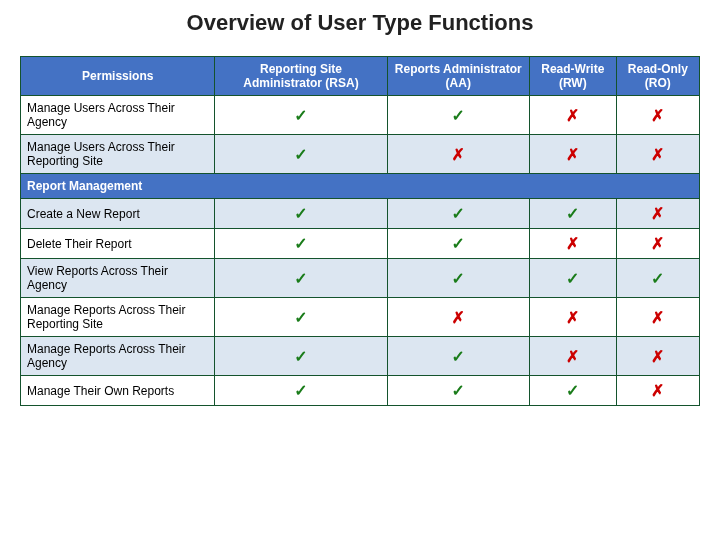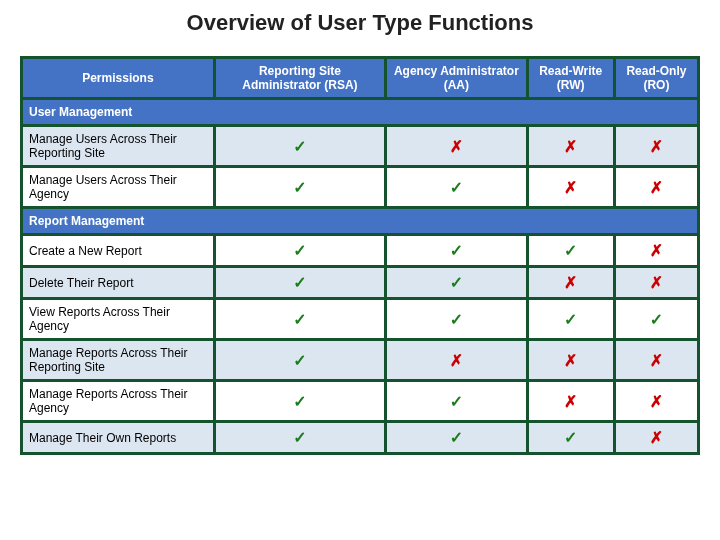--- a/index.html
+++ b/index.html
@@ -16,21 +16,21 @@
       font-weight: bold;
       margin-bottom: 20px;
       color: #222;
     }
     table {
       width: 100%;
       border-collapse: collapse;
       font-size: 12px;
     }
     th, td {
-      border: 3px solid #14532d;
+      border: 1px solid #14532d;
       padding: 5px 6px;
       text-align: center;
       vertical-align: middle;
     }
     th {
       background-color: #4472c4;
       color: #fff;
       font-weight: bold;
     }
     td.perm-label {
@@ -64,40 +64,37 @@
 </head>
 <body>
 
 <h1>Overview of User Type Functions</h1>
 
 <table>
   <thead>
     <tr>
       <th>Permissions</th>
       <th>Reporting Site Administrator (RSA)</th>
-      <th>Agency Administrator (AA)</th>
+      <th>Reports Administrator (AA)</th>
       <th>Read-Write (RW)</th>
       <th>Read-Only (RO)</th>
     </tr>
   </thead>
   <tbody id="table-body">
-  <tr class="section-header">
-        <td colspan="5">User Management</td>
-      </tr>
+      <tr class="data-row" style="background-color: rgb(220, 230, 241);">
+      <td class="perm-label">Manage Users Across Their Agency</td>
+      <td><span class="check">✓</span></td>
+      <td><span class="check">✓</span></td>
+      <td><span class="cross">✗</span></td>
+      <td><span class="cross">✗</span></td>
+    </tr>
       <tr class="data-row" style="background-color: rgb(255, 255, 255);">
       <td class="perm-label">Manage Users Across Their Reporting Site</td>
       <td><span class="check">✓</span></td>
       <td><span class="cross">✗</span></td>
-      <td><span class="cross">✗</span></td>
-      <td><span class="cross">✗</span></td>
-    </tr>
-      <tr class="data-row" style="background-color: rgb(220, 230, 241);">
-      <td class="perm-label">Manage Users Across Their Agency</td>
-      <td><span class="check">✓</span></td>
-      <td><span class="check">✓</span></td>
       <td><span class="cross">✗</span></td>
       <td><span class="cross">✗</span></td>
     </tr>
       <tr class="section-header">
         <td colspan="5">Report Management</td>
       </tr>
       <tr class="data-row" style="background-color: #e5e5e5; padding-left: 30px;">
       <td class="perm-label">Create a New Report</td>
       <td><span class="check">✓</span></td>
       <td><span class="check">✓</span></td>

